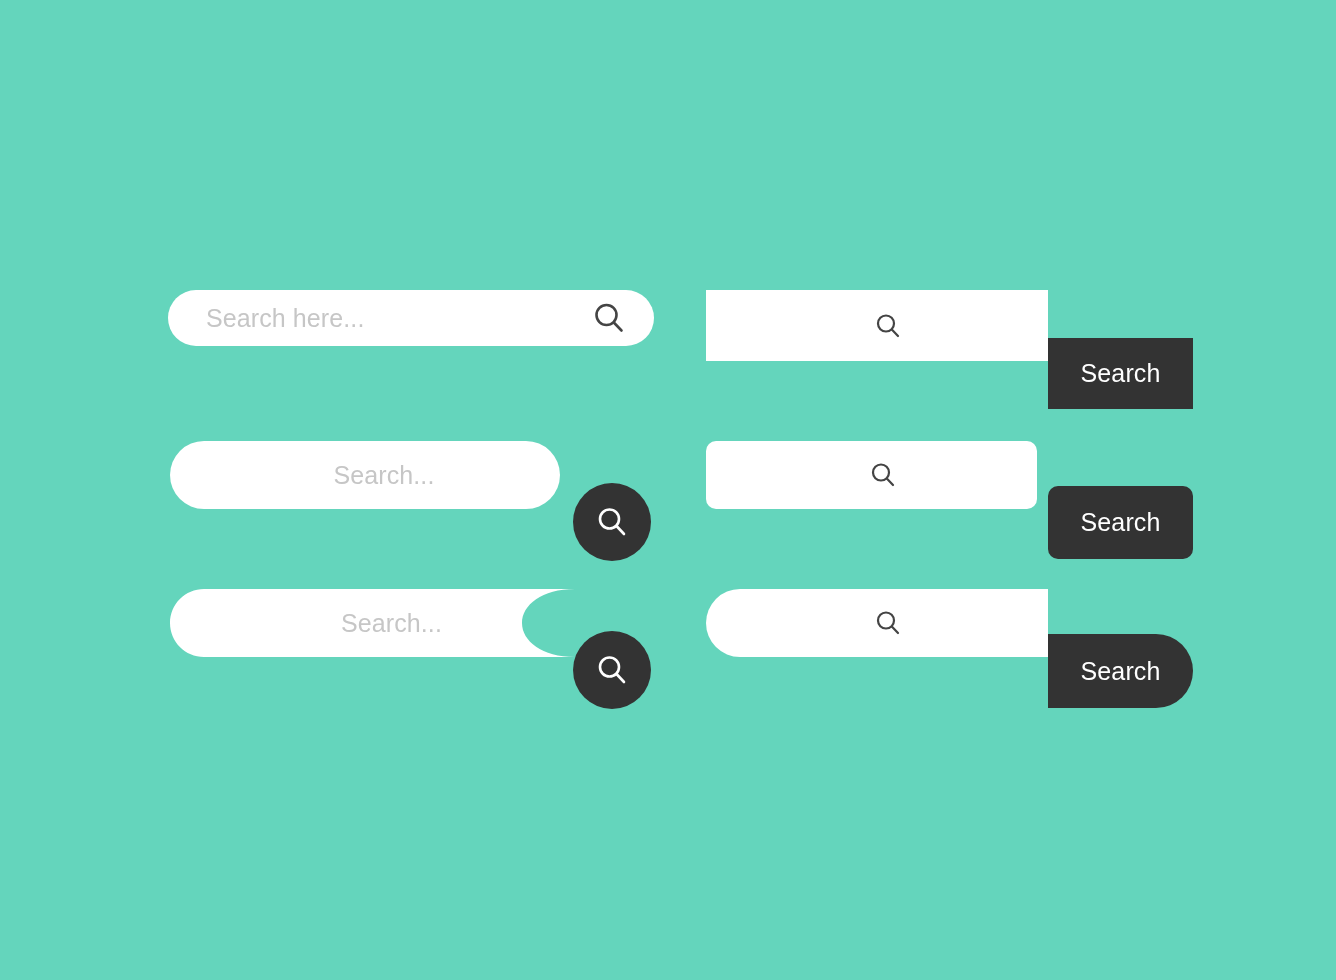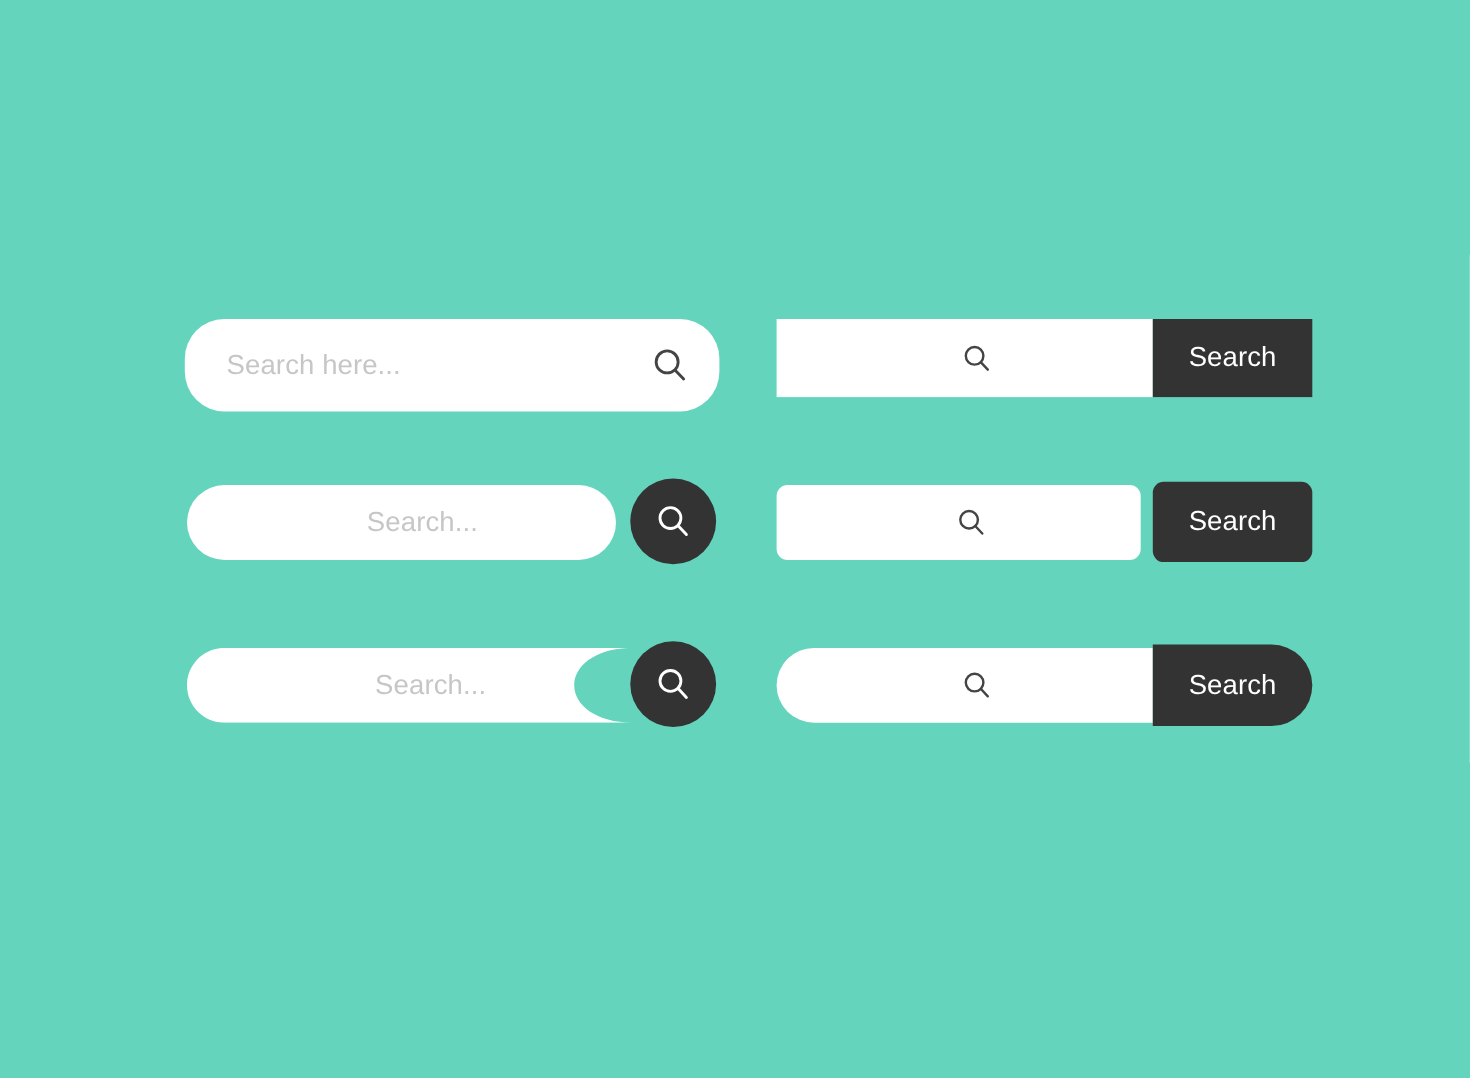--- a/index.html
+++ b/index.html
@@ -43,20 +43,21 @@
     white-space: nowrap;
     user-select: none;
   }
 
   .btn {
     background: #333333;
     display: flex;
     align-items: center;
     justify-content: center;
     box-sizing: border-box;
+    margin-top: 48px;
   }
 
   .btn-label {
     color: #ffffff;
     font-size: 25px;
     font-family: "Liberation Sans", sans-serif;
     letter-spacing: 0.1px;
     white-space: nowrap;
     user-select: none;
   }
@@ -66,21 +67,21 @@
 
   .mag {
     display: block;
     fill: none;
     stroke-linecap: round;
   }
 
   
   #bar-1 {
     left: 168px;  top: 290px;
-    width: 486px; height: 84px;
+    width: 486px; height: 56px;
     border-radius: 36px;
     padding: 0 28px 0 38px;
     justify-content: space-between;
   }
 
   
   #bar-2-field {
     left: 706px; top: 290px;
     width: 342px; height: 71px;
     border-radius: 0;

